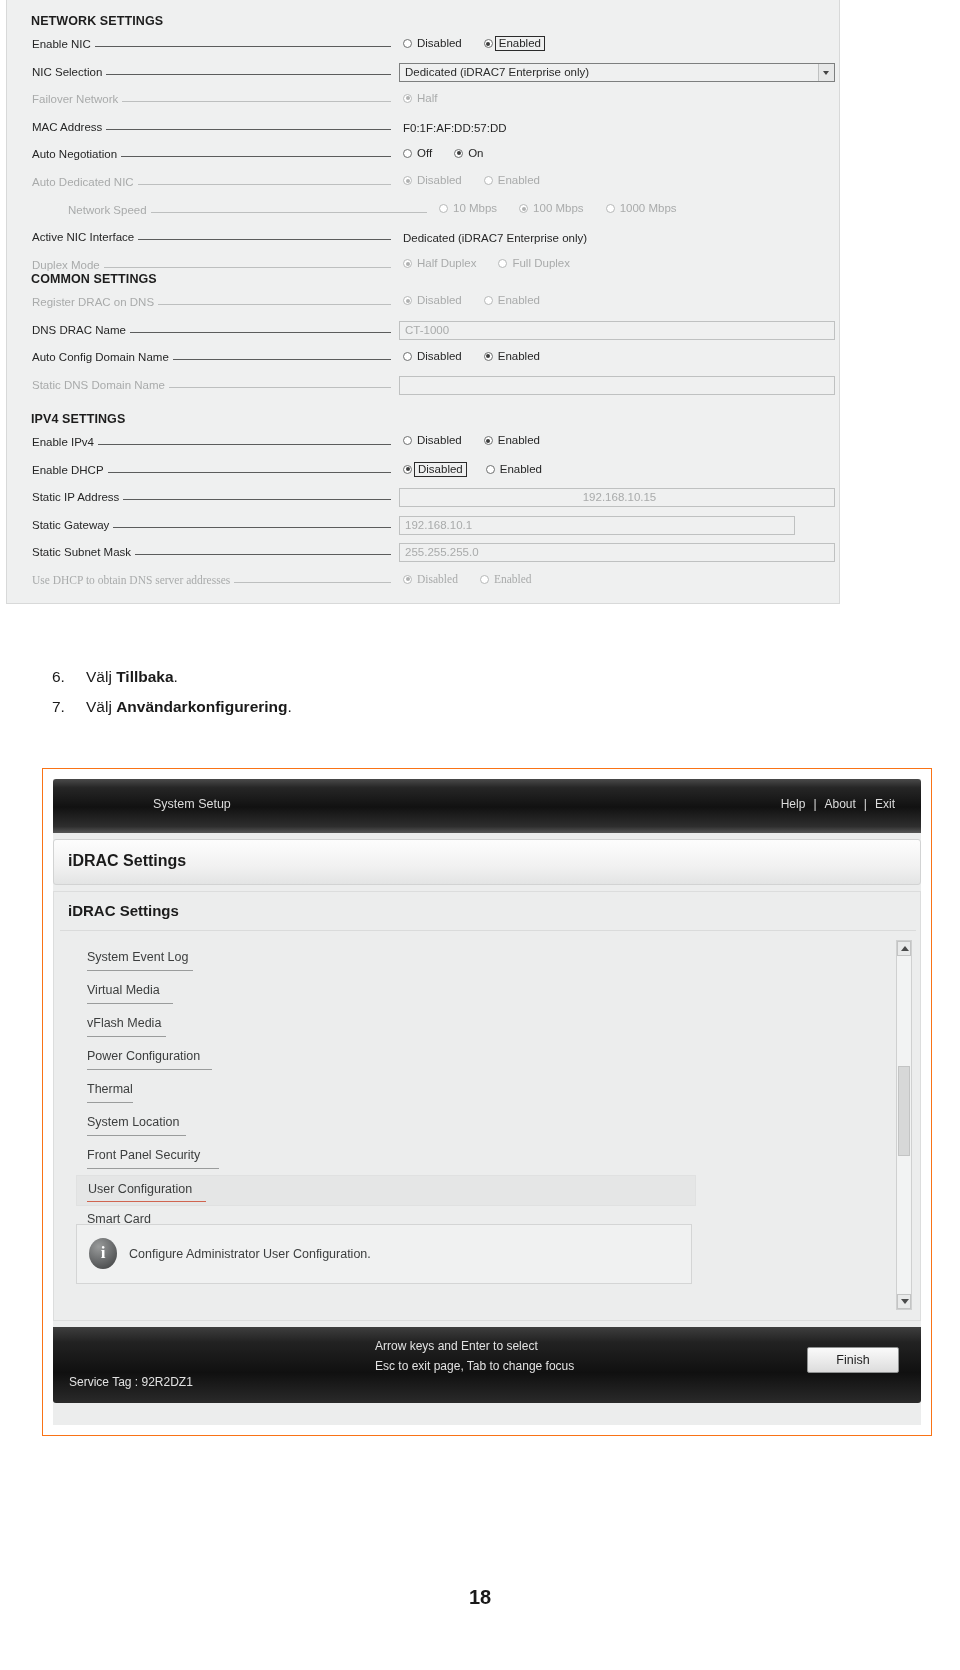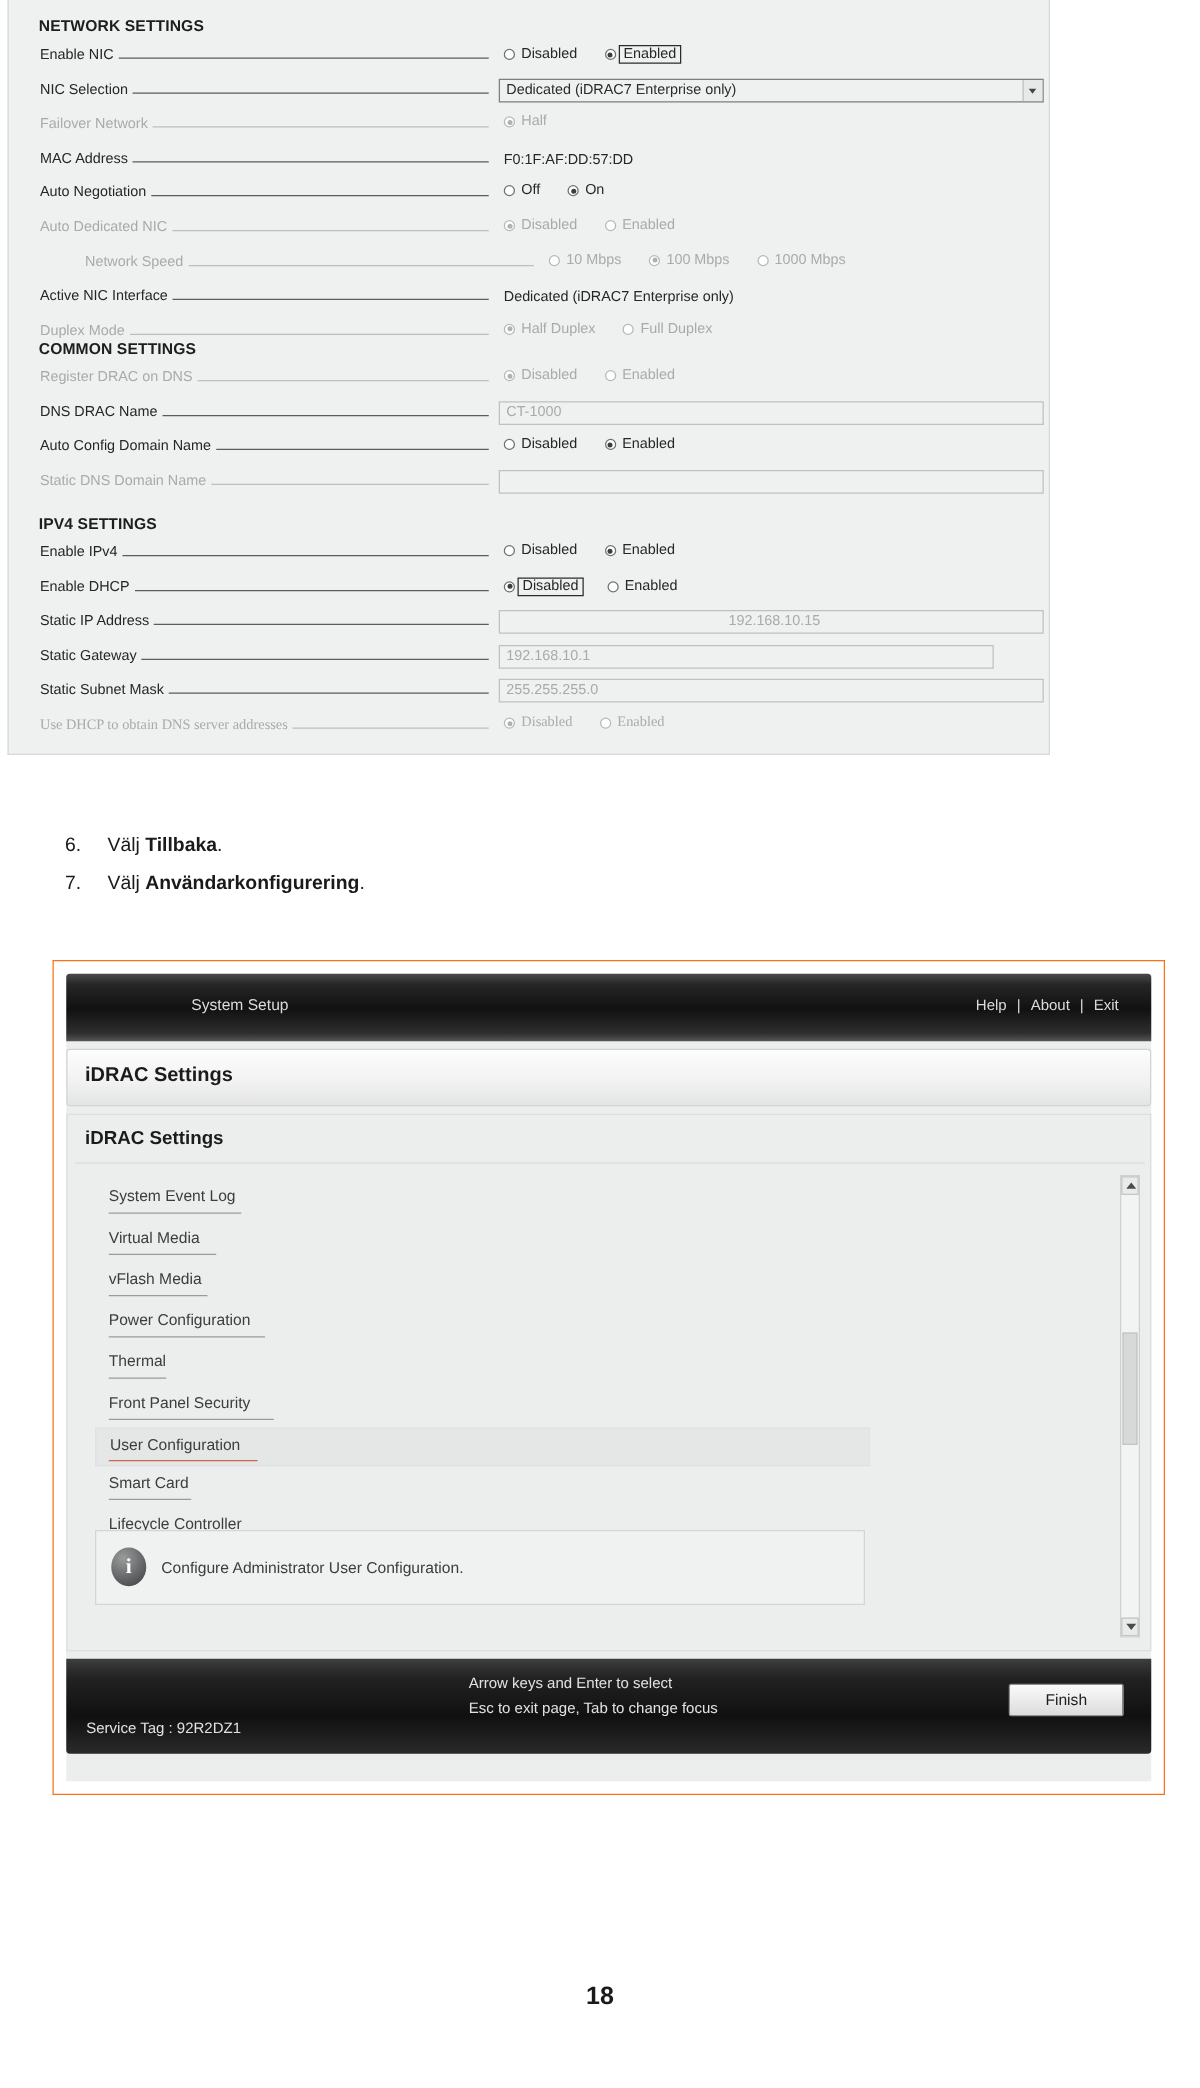--- a/index.html
+++ b/index.html
@@ -375,20 +375,21 @@
     <div class="panel">
       <div class="panel-title">iDRAC Settings</div>
       <div class="panel-sep"></div>
 
       <div class="menu" id="idrac-menu">
           <div class="mitem"><span>System Event Log</span><span class="u" style="width: 105.6px;"></span></div>
           <div class="mitem"><span>Virtual Media</span><span class="u" style="width: 85.8px;"></span></div>
           <div class="mitem"><span>vFlash Media</span><span class="u" style="width: 79.2px;"></span></div>
           <div class="mitem"><span>Power Configuration</span><span class="u" style="width: 125.4px;"></span></div>
           <div class="mitem"><span>Thermal</span><span class="u" style="width: 46.2px;"></span></div>
+          <div class="mitem"><span>System Location</span><span class="u" style="width: 99px;"></span></div>
           <div class="mitem"><span>Front Panel Security</span><span class="u" style="width: 132px;"></span></div>
           <div class="mitem sel"><span>User Configuration</span><span class="u" style="width: 118.8px;"></span></div>
           <div class="mitem"><span>Smart Card</span><span class="u" style="width: 66px;"></span></div>
           <div class="mitem"><span>Lifecycle Controller</span><span class="u" style="width: 132px;"></span></div>
         </div>
 
       <div class="scroll">
         <div class="sbtn up"></div>
         <div class="sthumb"></div>
         <div class="sbtn down"></div>

